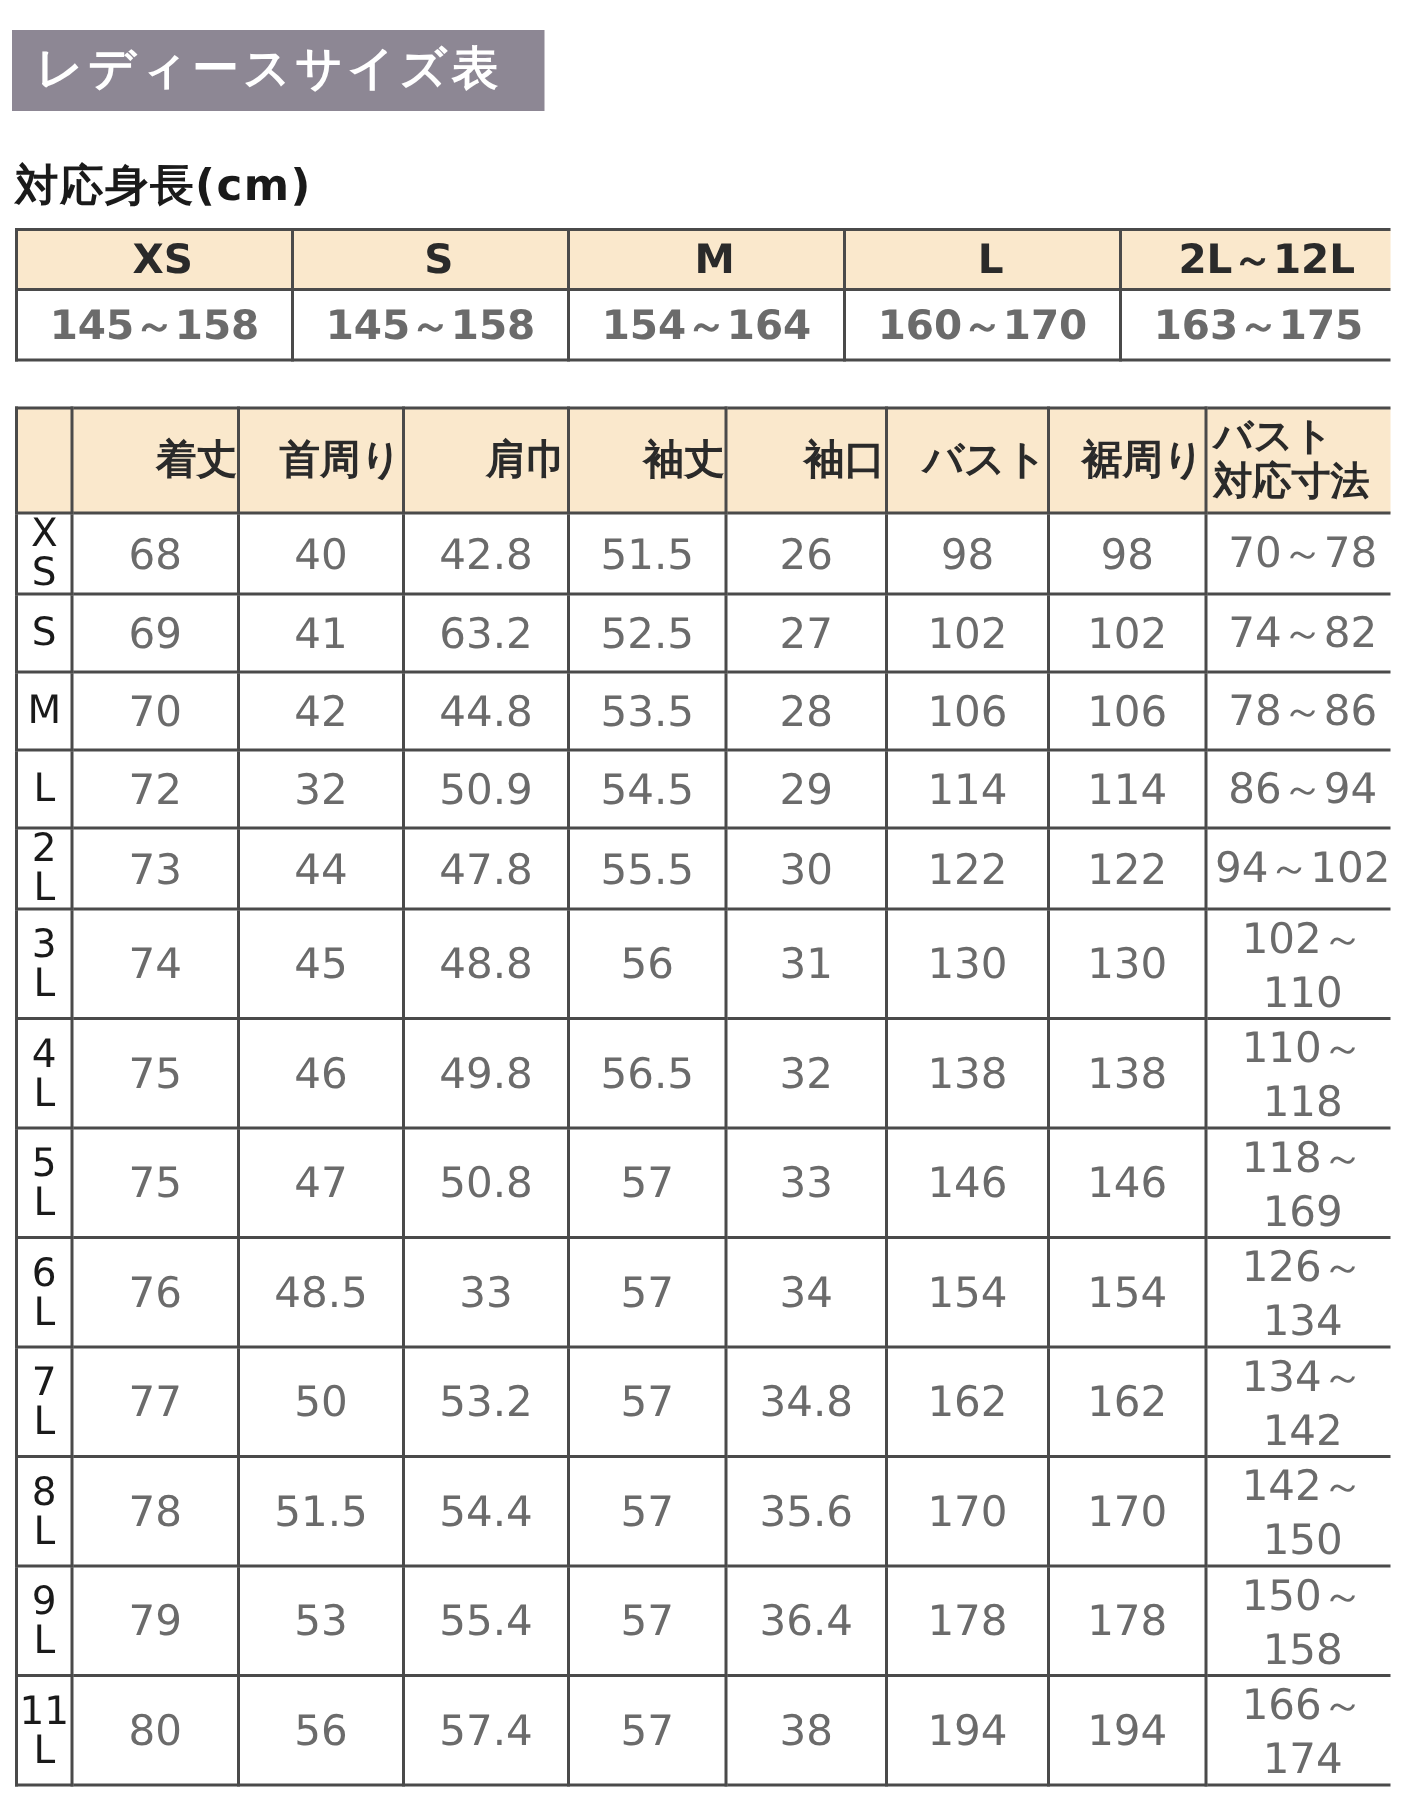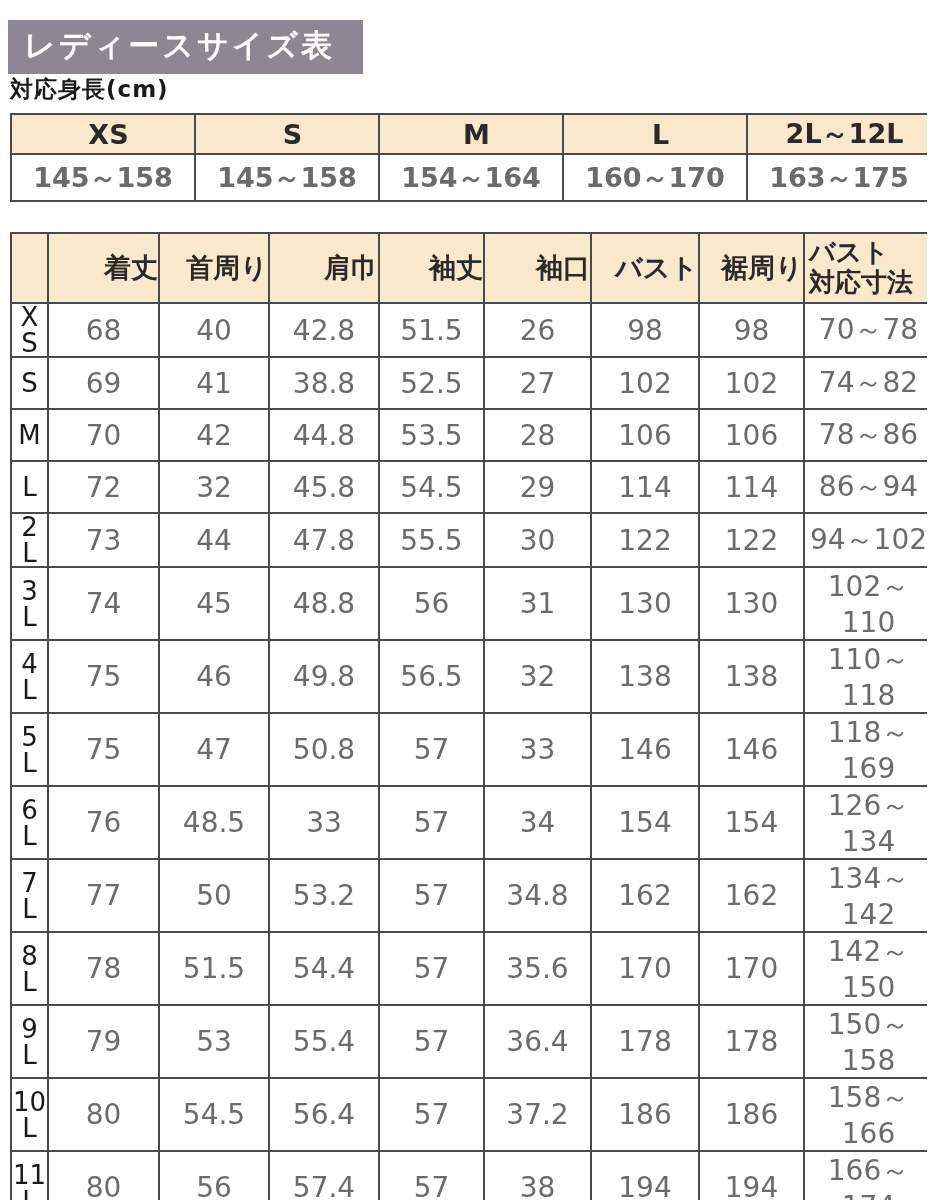--- a/index.html
+++ b/index.html
@@ -20,25 +20,25 @@
     display: inline-block;
     background: #8d8794;
     color: #ffffff;
     font-size: 31px;
     font-weight: bold;
     letter-spacing: 3px;
     padding: 5px 28px 7px 16px;
     margin: 20px 0 0 8px;
   }
   .subtitle {
-    font-size: 23px;
+    font-size: 29px;
     font-weight: bold;
     color: #1a1a1a;
     letter-spacing: 1px;
-    margin: 0 0 8px 10px;
+    margin: 30px 0 8px 10px;
   }
   table {
     border-collapse: collapse;
     margin-left: 10px;
     table-layout: fixed;
   }
   th, td {
     border: 2px solid #4a4a4a;
     box-sizing: border-box;
   }
@@ -182,21 +182,21 @@
           <td>51.5</td>
           <td>26</td>
           <td>98</td>
           <td>98</td>
           <td>70～78</td>
         </tr>
         <tr>
           <th>S</th>
           <td>69</td>
           <td>41</td>
-          <td>38.8</td>
+          <td>63.2</td>
           <td>52.5</td>
           <td>27</td>
           <td>102</td>
           <td>102</td>
           <td>74～82</td>
         </tr>
         <tr>
           <th>M</th>
           <td>70</td>
           <td>42</td>
@@ -204,21 +204,21 @@
           <td>53.5</td>
           <td>28</td>
           <td>106</td>
           <td>106</td>
           <td>78～86</td>
         </tr>
         <tr>
           <th>L</th>
           <td>72</td>
           <td>32</td>
-          <td>45.8</td>
+          <td>50.9</td>
           <td>54.5</td>
           <td>29</td>
           <td>114</td>
           <td>114</td>
           <td>86～94</td>
         </tr>
         <tr>
           <th>2
 L</th>
           <td>73</td>
@@ -308,32 +308,20 @@
           <td>79</td>
           <td>53</td>
           <td>55.4</td>
           <td>57</td>
           <td>36.4</td>
           <td>178</td>
           <td>178</td>
           <td>150～158</td>
         </tr>
         <tr>
-          <th>10
-L</th>
-          <td>80</td>
-          <td>54.5</td>
-          <td>56.4</td>
-          <td>57</td>
-          <td>37.2</td>
-          <td>186</td>
-          <td>186</td>
-          <td>158～166</td>
-        </tr>
-        <tr>
           <th>11
 L</th>
           <td>80</td>
           <td>56</td>
           <td>57.4</td>
           <td>57</td>
           <td>38</td>
           <td>194</td>
           <td>194</td>
           <td>166～174</td>

